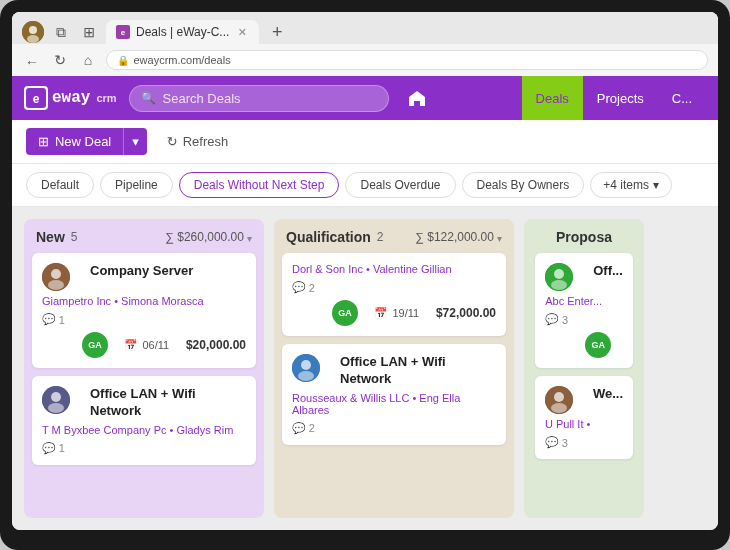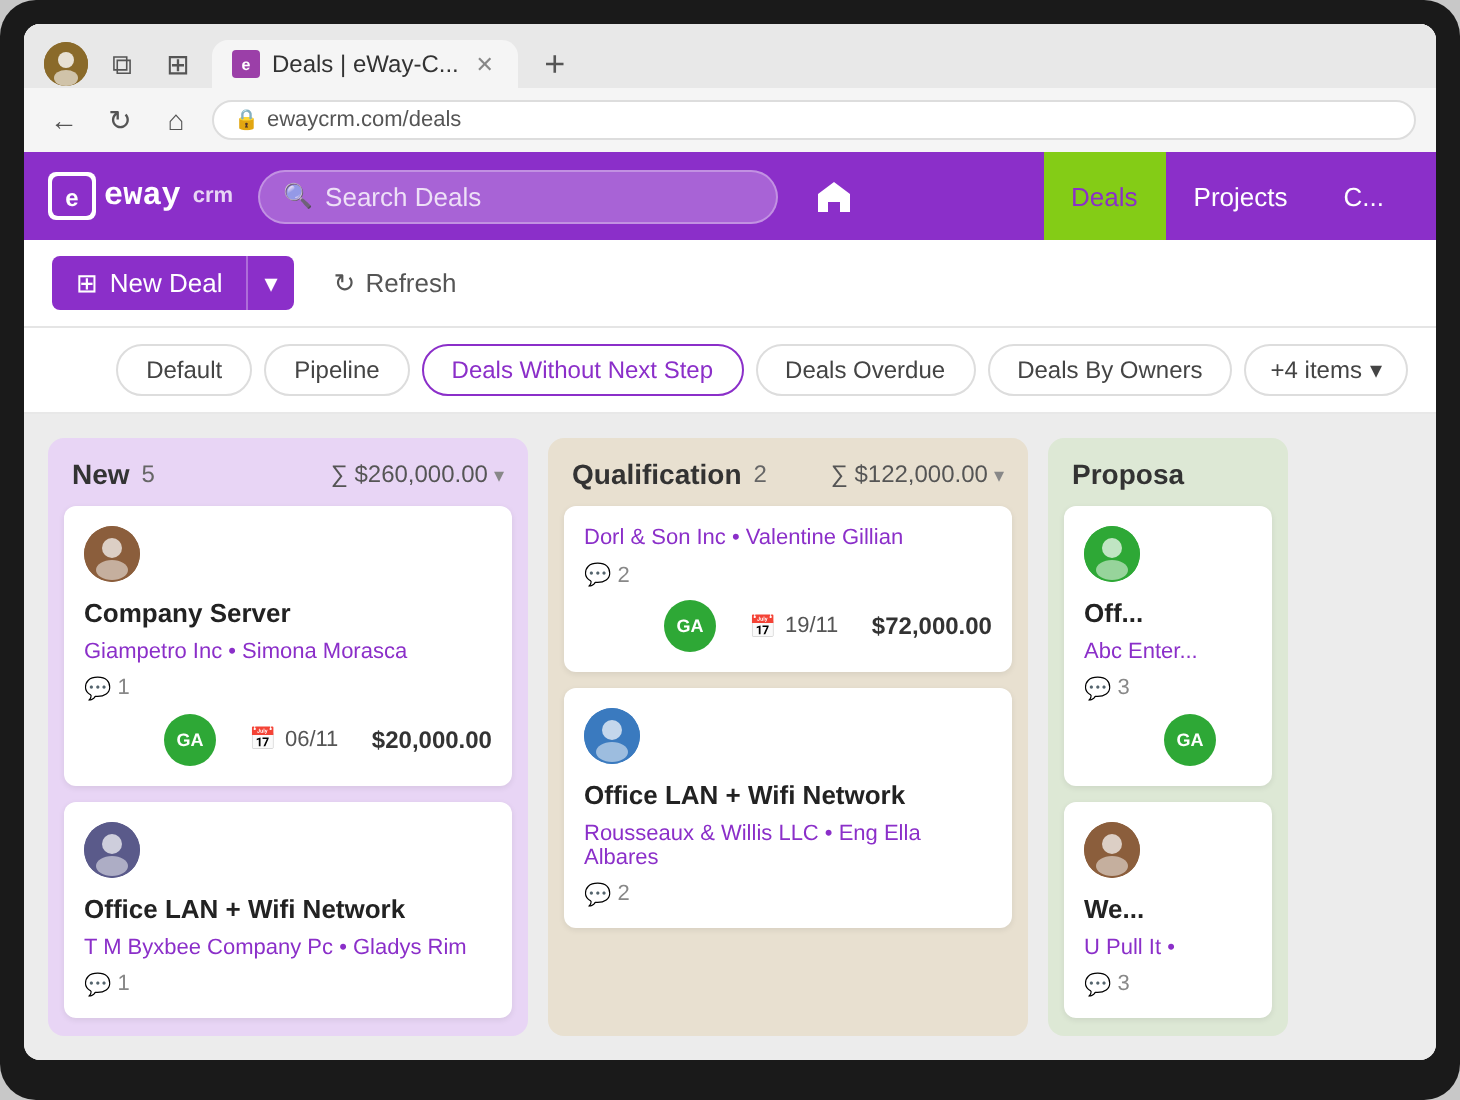--- a/index.html
+++ b/index.html
@@ -300,21 +300,20 @@
 
     
     .filter-tabs {
       background: white;
       padding: 8px 14px;
       display: flex;
       align-items: center;
       gap: 6px;
       border-bottom: 1px solid #e8e8e8;
       flex-shrink: 0;
-      justify-content: flex-end;
     }
 
     .filter-tab {
       padding: 5px 14px;
       border: 1.5px solid #ddd;
       border-radius: 20px;
       font-size: 12px;
       color: #444;
       cursor: pointer;
       background: white;
@@ -414,23 +413,22 @@
       background: white;
       margin: 0 8px 8px 8px;
       border-radius: 6px;
       padding: 10px;
       box-shadow: 0 1px 3px rgba(0,0,0,0.08);
     }
 
     .card-header {
       display: flex;
       align-items: flex-start;
-      gap: 8px;
+      gap: 20px;
       margin-bottom: 4px;
-      flex-direction: column;
     }
 
     .card-avatar {
       width: 28px;
       height: 28px;
       border-radius: 50%;
       flex-shrink: 0;
       overflow: hidden;
       display: flex;
       align-items: center;
@@ -499,20 +497,21 @@
     .av-brown { background: #8b5e3c; }
 
     
     .col-proposal .col-header {
       padding: 10px 12px 8px 12px;
     }
 
     .partial-col {
       min-width: 120px;
       width: 120px;
+      align-items: center;
     }
   </style>
 </head>
 <body>
 
 <div class="laptop-frame">
   <div class="screen">
 
     <div class="browser-chrome">
       <div class="tab-bar">

